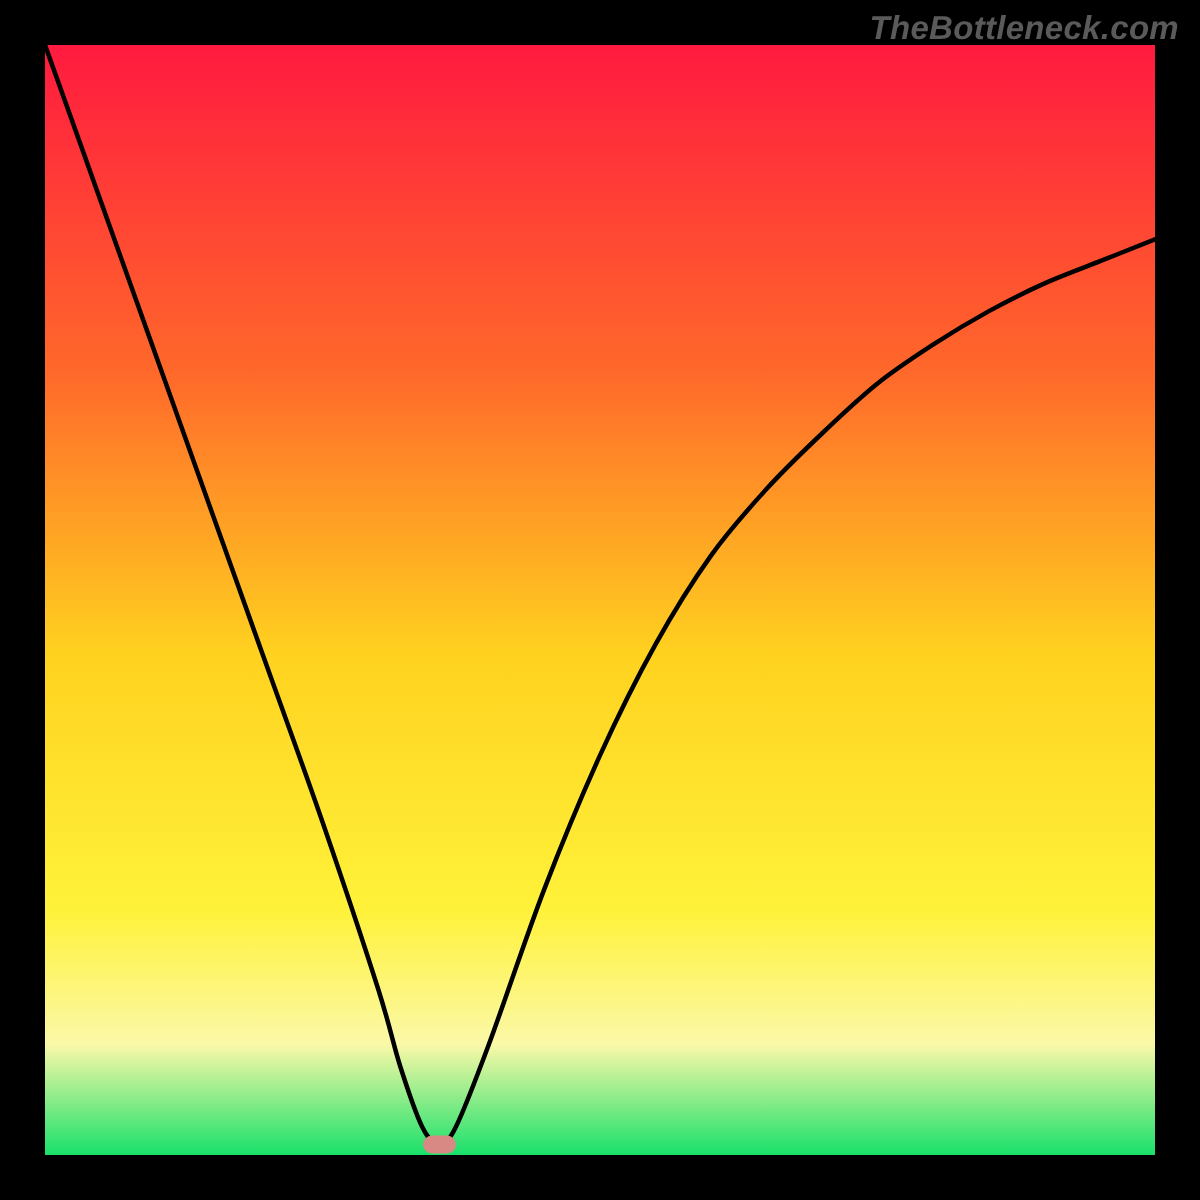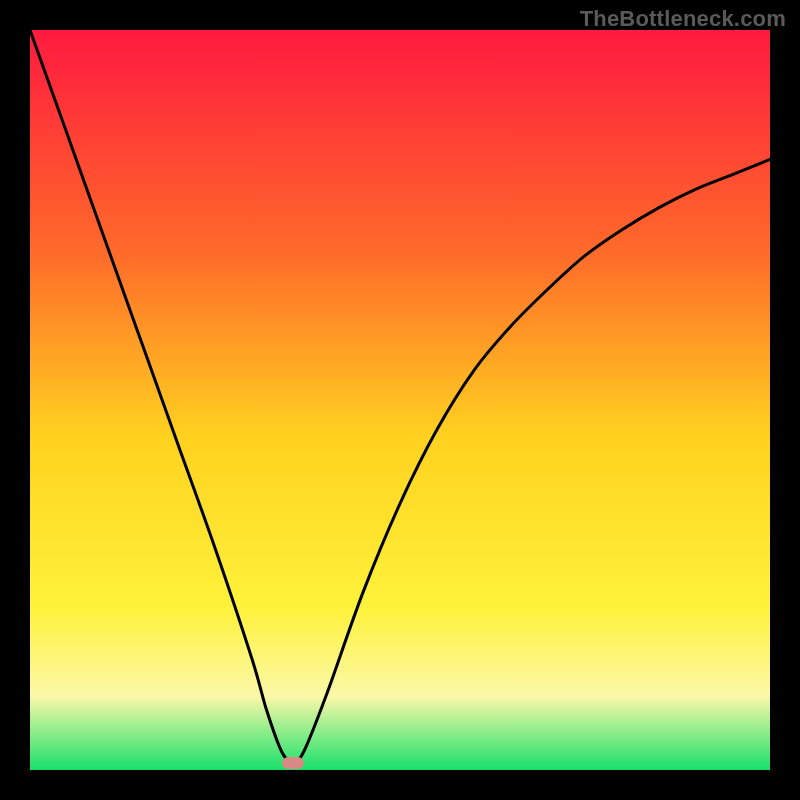--- a/index.html
+++ b/index.html
@@ -2,20 +2,21 @@
 <html><head>
 <meta charset="utf-8">
 <style>
   * { margin: 0; padding: 0; box-sizing: border-box; }
   html, body { width: 800px; height: 800px; overflow: hidden; background: #000; }
   .frame {
     position: relative;
     width: 800px;
     height: 800px;
     background: #000;
+    font-style: italic;
   }
   .watermark {
     position: absolute;
     top: 6px;
     right: 14px;
     font-family: Arial, Helvetica, sans-serif;
     font-size: 22px;
     font-weight: 600;
     color: #5a5a5a;
     letter-spacing: 0.2px;

